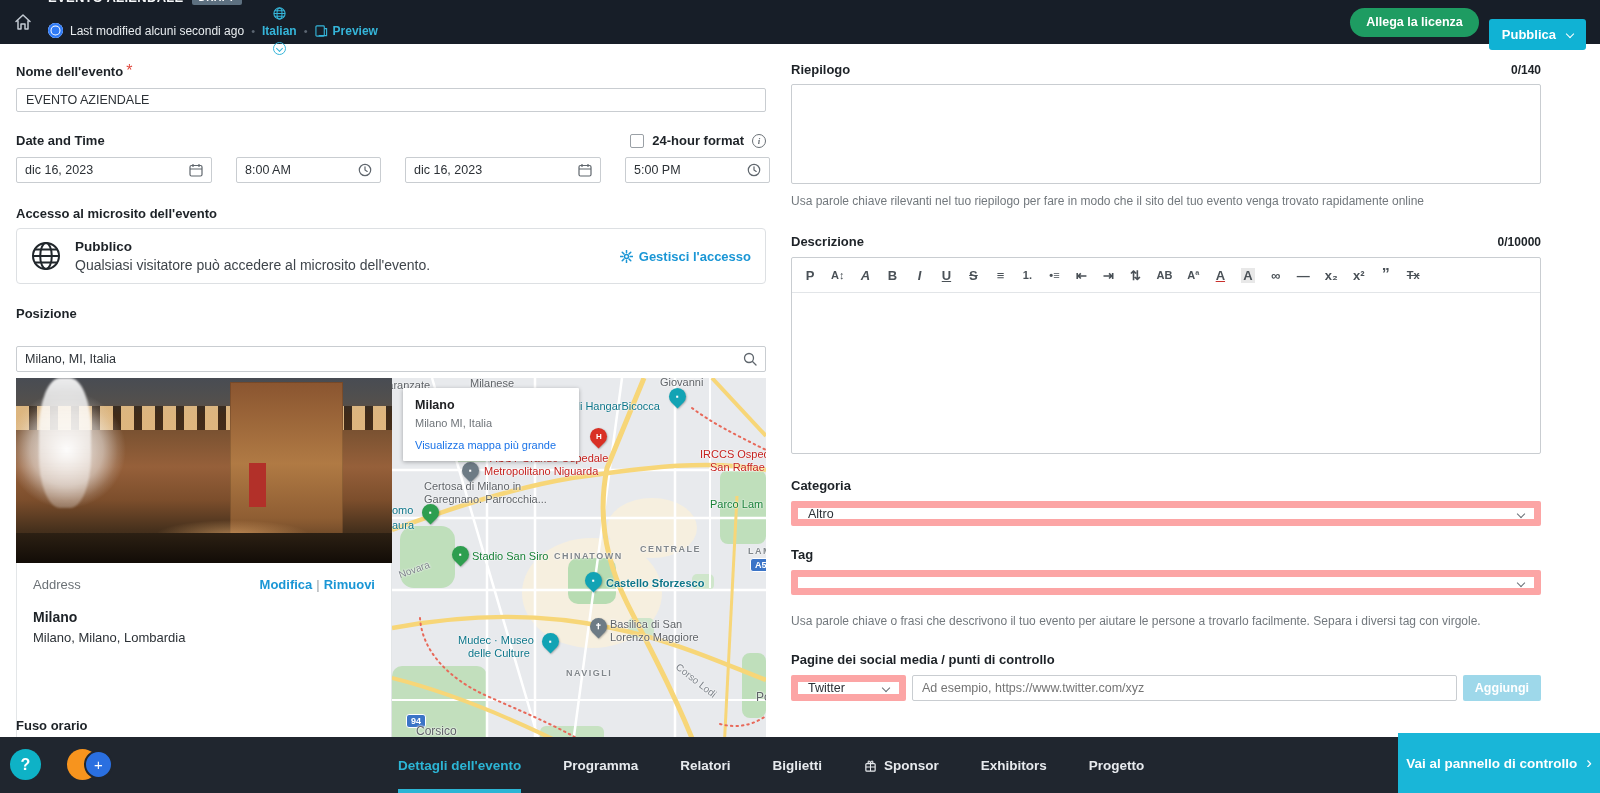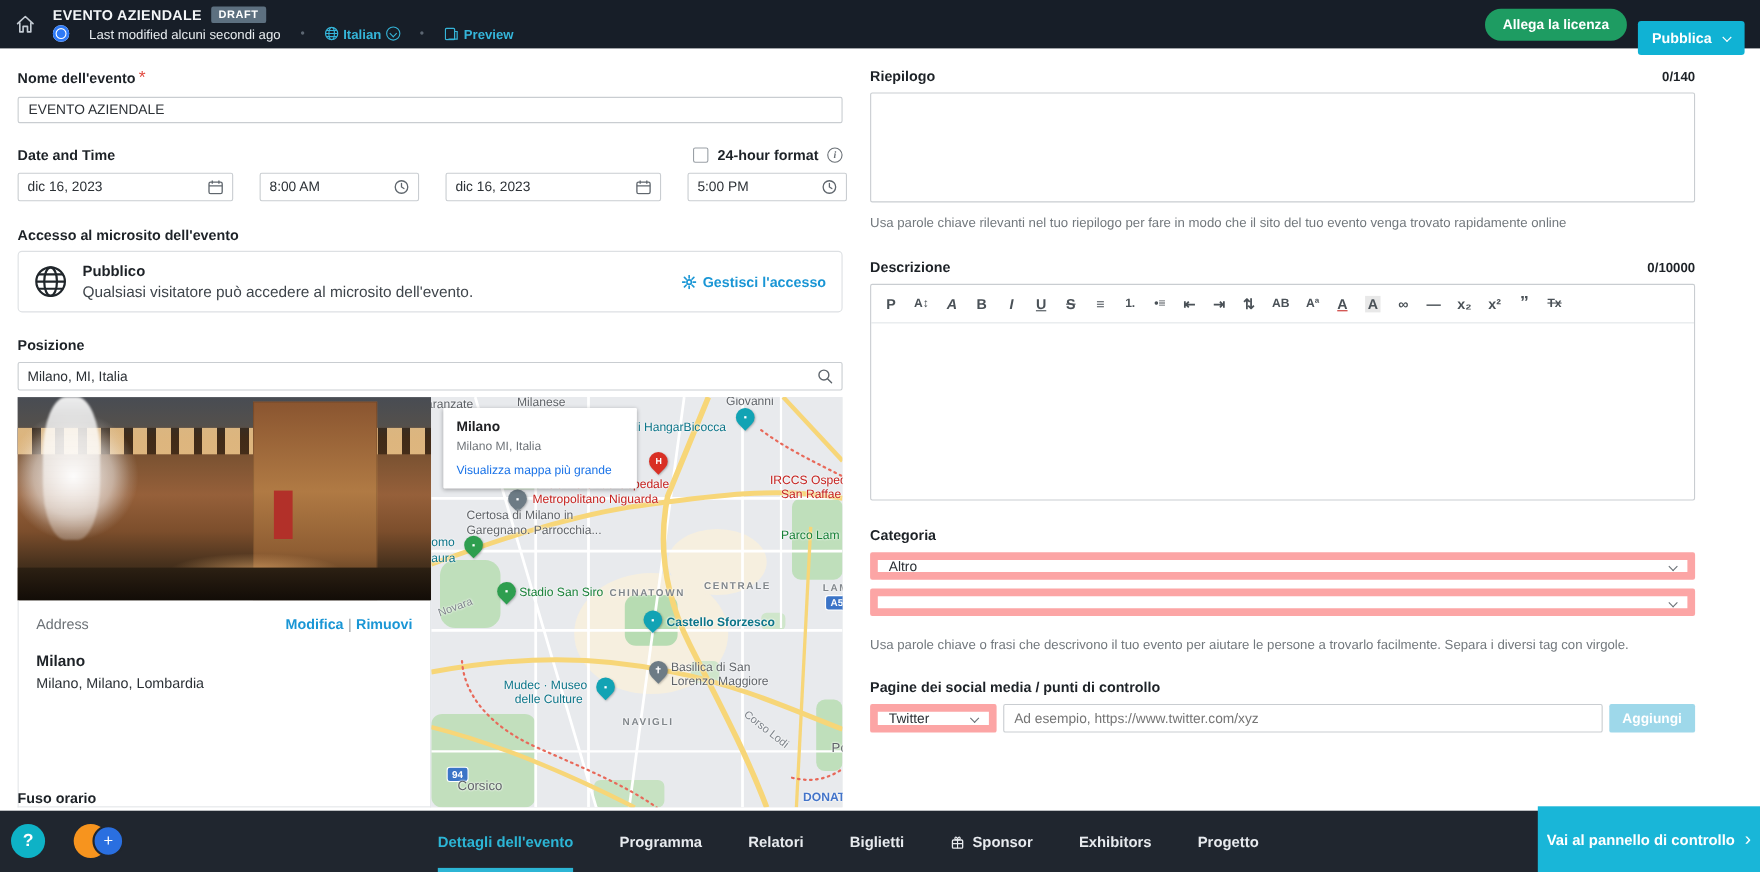--- a/index.html
+++ b/index.html
@@ -6,24 +6,24 @@
   html,body { width:1600px; height:793px; font-family:"Liberation Sans", sans-serif; background:#fff; overflow:hidden; }
   .page { position:relative; width:1600px; height:793px; background:#fff; }
 
   
   .topbar { position:absolute; top:0; left:0; width:1600px; height:44px; background:#171e28; display:flex; align-items:center; padding:0 14px 0 10px; }
   .home-btn { width:26px; height:26px; margin-right:12px; display:flex; align-items:center; justify-content:center; cursor:pointer; }
   .head-stack { display:flex; flex-direction:column; gap:2px; }
   .title-row { display:flex; align-items:center; gap:8px; }
   .event-title { color:#f4f6f8; font-size:13px; font-weight:700; letter-spacing:.3px; }
   .draft-badge { background:#5d7080; color:#fff; font-size:10px; font-weight:700; padding:2px 7px; border-radius:2px; letter-spacing:.5px; }
-  .meta-row { display:flex; align-items:center; gap:18px; font-size:12px; color:#e8ecef; }
+  .meta-row { display:flex; align-items:center; gap:7px; font-size:12px; color:#e8ecef; }
   .logo-dot { width:15px; height:15px; border-radius:50%; background:#2f7af5; display:flex; align-items:center; justify-content:center; color:#fff; font-size:8px; font-weight:700; box-shadow:inset 0 0 0 2.5px #2f7af5, inset 0 0 0 3.5px #fff; }
   .dot-sep { color:#5c6672; font-size:11px; }
-  .lang { color:#35b5d9; font-weight:600; display:flex; align-items:center; gap:4px; }
+  .lang { color:#35b5d9; font-weight:600; display:flex; align-items:center; gap:4px;flex-direction:column; }
   .preview { color:#35b5d9; font-weight:600; display:flex; align-items:center; gap:5px; }
   .circ-chev { width:13px; height:13px; border:1.2px solid #35b5d9; border-radius:50%; position:relative; }
   .circ-chev::after { content:""; position:absolute; left:3.5px; top:3px; width:4px; height:4px; border-right:1.2px solid #35b5d9; border-bottom:1.2px solid #35b5d9; transform:rotate(45deg); }
   .topbar-actions { margin-left:auto; display:flex; align-items:center; gap:10px; }
   .license-btn { background:#1e9c62; color:#fff; border:none; font-family:inherit; font-size:12.5px; font-weight:700; height:29px; padding:0 16px; border-radius:15px; cursor:pointer; }
   .publish-btn { background:#10b2d4; color:#fff; border:none; font-family:inherit; font-size:13px; font-weight:700; height:31px; padding:0 13px; border-radius:3px; cursor:pointer; display:flex; align-items:center; gap:11px;margin-top:24px; }
   .publish-btn .chev { border-color:#fff; }
   .chev { width:6px; height:6px; border-right:1.6px solid #6a7076; border-bottom:1.6px solid #6a7076; transform:rotate(45deg); display:inline-block; }
 
   
@@ -223,21 +223,21 @@
       <span class="manage-link">
         <svg width="13" height="13" viewBox="0 0 14 14" fill="none">
             <circle cx="7" cy="7" r="2.2" stroke="#1a96d5" stroke-width="1.6"></circle>
             <path d="M7 0.5 V3 M7 11 V13.5 M0.5 7 H3 M11 7 H13.5 M2.4 2.4 L4.2 4.2 M9.8 9.8 L11.6 11.6 M11.6 2.4 L9.8 4.2 M4.2 9.8 L2.4 11.6" stroke="#1a96d5" stroke-width="1.6" stroke-linecap="round"></path>
           </svg>
         <span>Gestisci l'accesso</span>
       </span>
     </div>
 
     <div class="lbl" style="margin-top:22px;">Posizione</div>
-    <span class="field-ic" style="margin-top:8px; height:26px;gap:38px;">
+    <span class="field-ic" style="margin-top:25px; height:26px;gap:38px;">
       <input value="Milano, MI, Italia" style="">
       <svg width="14" height="14" viewBox="0 0 14 14" fill="none">
           <circle cx="6" cy="6" r="4.5" stroke="#5f666d" stroke-width="1.3"></circle>
           <path d="M9.5 9.5 L13 13" stroke="#5f666d" stroke-width="1.3" stroke-linecap="round"></path>
         </svg>
     </span>
 
     <div class="loc-block">
 
       <div class="photo">
@@ -395,20 +395,21 @@
       </div>
       <div class="editor-body"></div>
     </div>
 
     <div class="lbl" style="margin-top:24px;">Categoria</div>
     <div class="select-box" style="margin-top:8px;">
       <span>Altro</span>
       <span class="chev"></span>
     </div>
 
+    <div class="lbl" style="margin-top:21px;">Tag</div>
     <div class="select-box" style="margin-top:8px;">
       <span class="chev"></span>
     </div>
     <div class="hint" style="margin-top:19px;">Usa parole chiave o frasi che descrivono il tuo evento per aiutare le persone a trovarlo facilmente. Separa i diversi tag con virgole.</div>
 
     <div class="lbl" style="margin-top:24px;">Pagine dei social media / punti di controllo</div>
     <div class="social-row" style="margin-top:8px;">
       <div class="select-box" style="width:115px; height:26px;">
         <span>Twitter</span>
         <span class="chev"></span>

